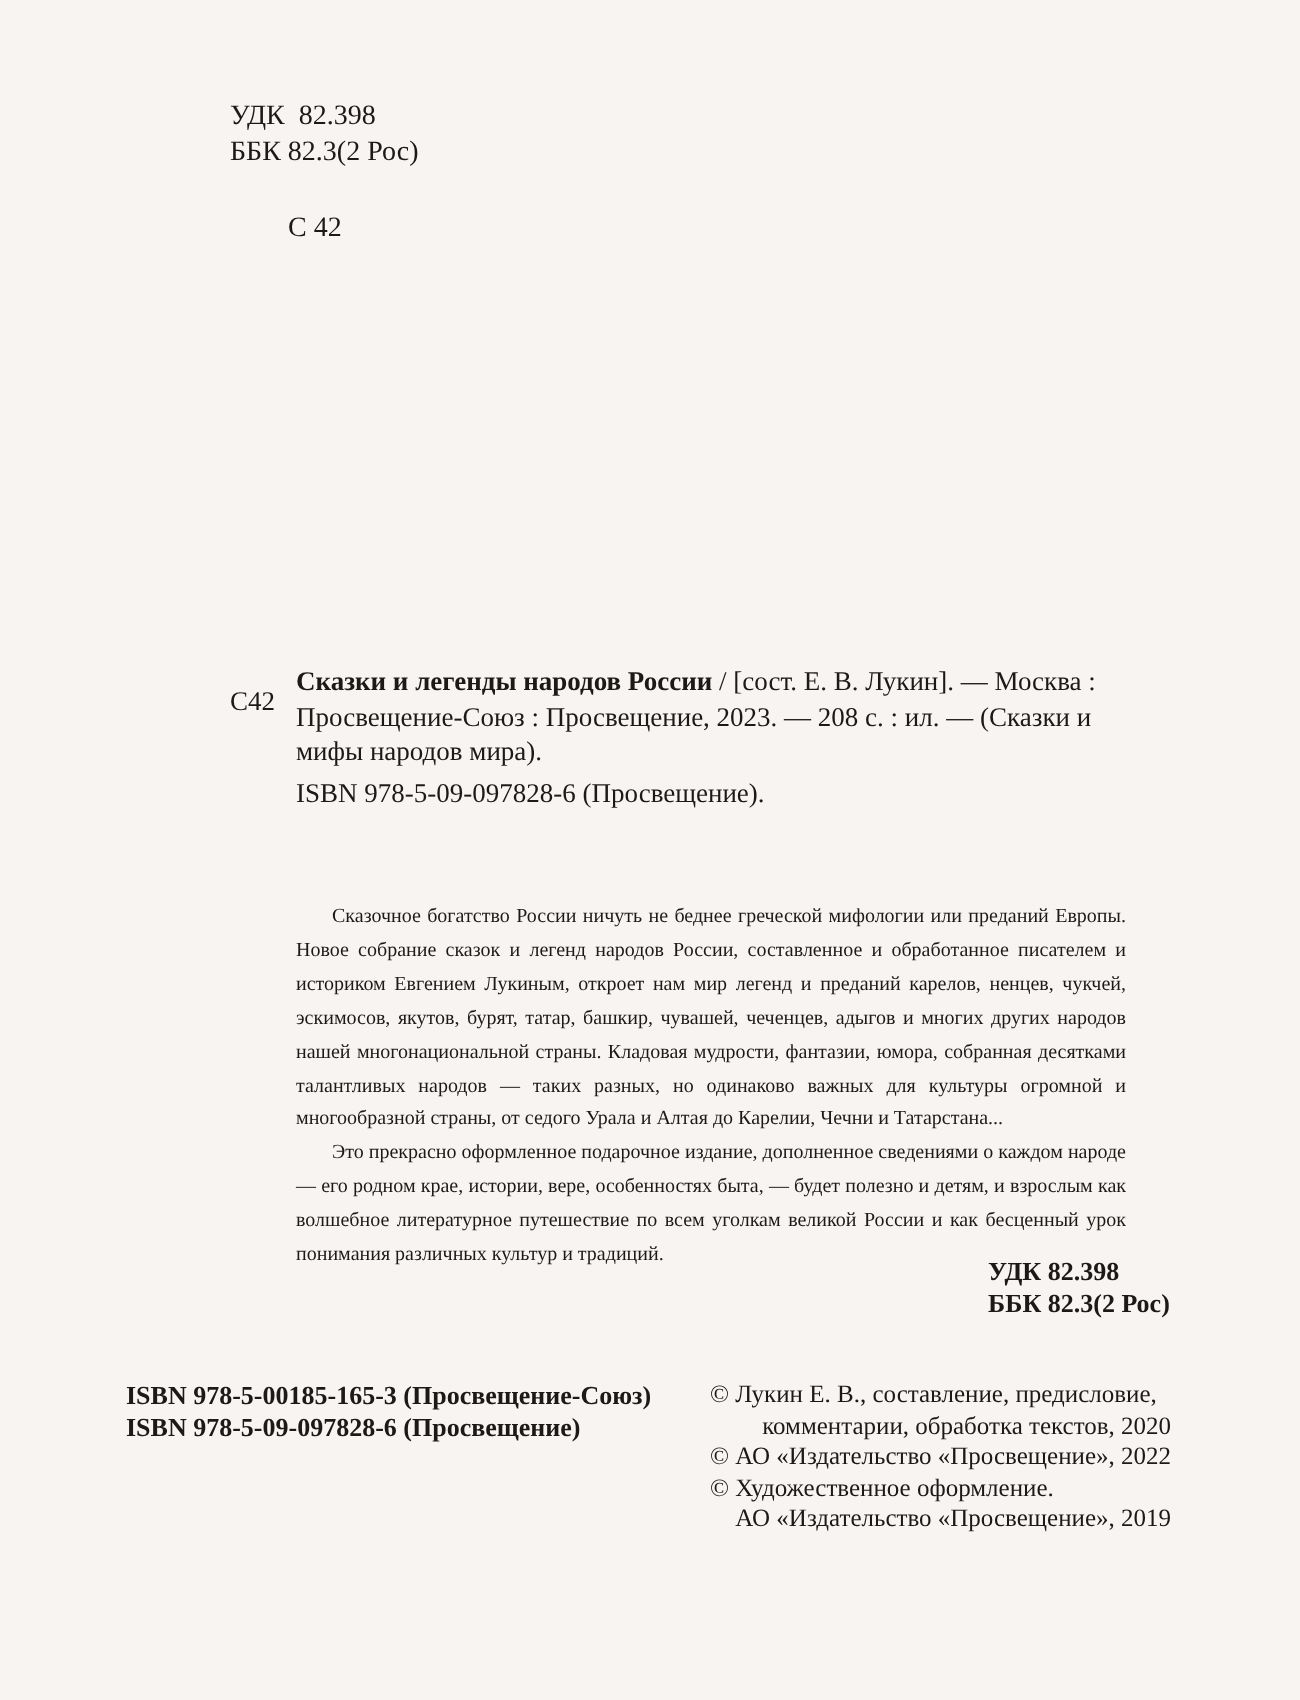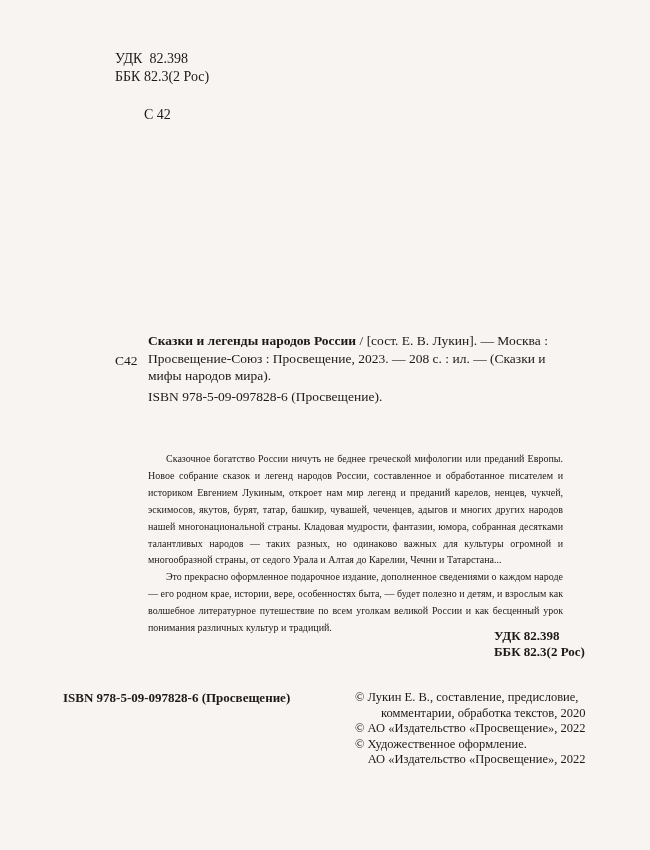--- a/index.html
+++ b/index.html
@@ -28,21 +28,21 @@
     .catalog {
       left: 148px;
       top: 332px;
       width: 415px;
       font-size: 13.5px;
       line-height: 17.5px;
     }
     .catalog .title { font-weight: bold; }
     .side-code {
       left: 115px;
-      top: 352px;
+      top: 342px;
       font-size: 13.5px;
       line-height: 17.5px;
     }
     .isbn-block {
       left: 148px;
       top: 388px;
       font-size: 13.5px;
       line-height: 17.5px;
     }
 
@@ -107,22 +107,23 @@
   <p>Сказочное богатство России ничуть не беднее греческой мифологии или преданий Европы. Новое собрание сказок и легенд народов России, составленное и обработанное писателем и историком Евгением Лукиным, откроет нам мир легенд и преданий карелов, ненцев, чукчей, эскимосов, якутов, бурят, татар, башкир, чувашей, чеченцев, адыгов и многих других народов нашей многонациональной страны. Кладовая мудрости, фантазии, юмора, собранная десятками талантливых народов — таких разных, но одинаково важных для культуры огромной и многообразной страны, от седого Урала и Алтая до Карелии, Чечни и Татарстана...</p>
   <p>Это прекрасно оформленное подарочное издание, дополненное сведениями о каждом народе — его родном крае, истории, вере, особенностях быта, — будет полезно и детям, и взрослым как волшебное литературное путешествие по всем уголкам великой России и как бесценный урок понимания различных культур и традиций.</p>
 </div>
 
 <div class="abs bottom-codes">
   <div>УДК 82.398</div>
   <div>ББК 82.3(2 Рос)</div>
 </div>
 
 <div class="abs bottom-isbn">
+  <div>ISBN 978-5-00185-165-3 (Просвещение-Союз)</div>
   <div>ISBN 978-5-09-097828-6 (Просвещение)</div>
 </div>
 
 <div class="abs copyright">
   <div>© Лукин Е. В., составление, предисловие,</div>
   <div class="cont">комментарии, обработка текстов, 2020</div>
   <div>© АО «Издательство «Просвещение», 2022</div>
   <div>© Художественное оформление.</div>
-  <div class="cont">АО «Издательство «Просвещение», 2022</div>
+  <div class="cont">АО «Издательство «Просвещение», 2019</div>
 </div>
 
 </body></html>

